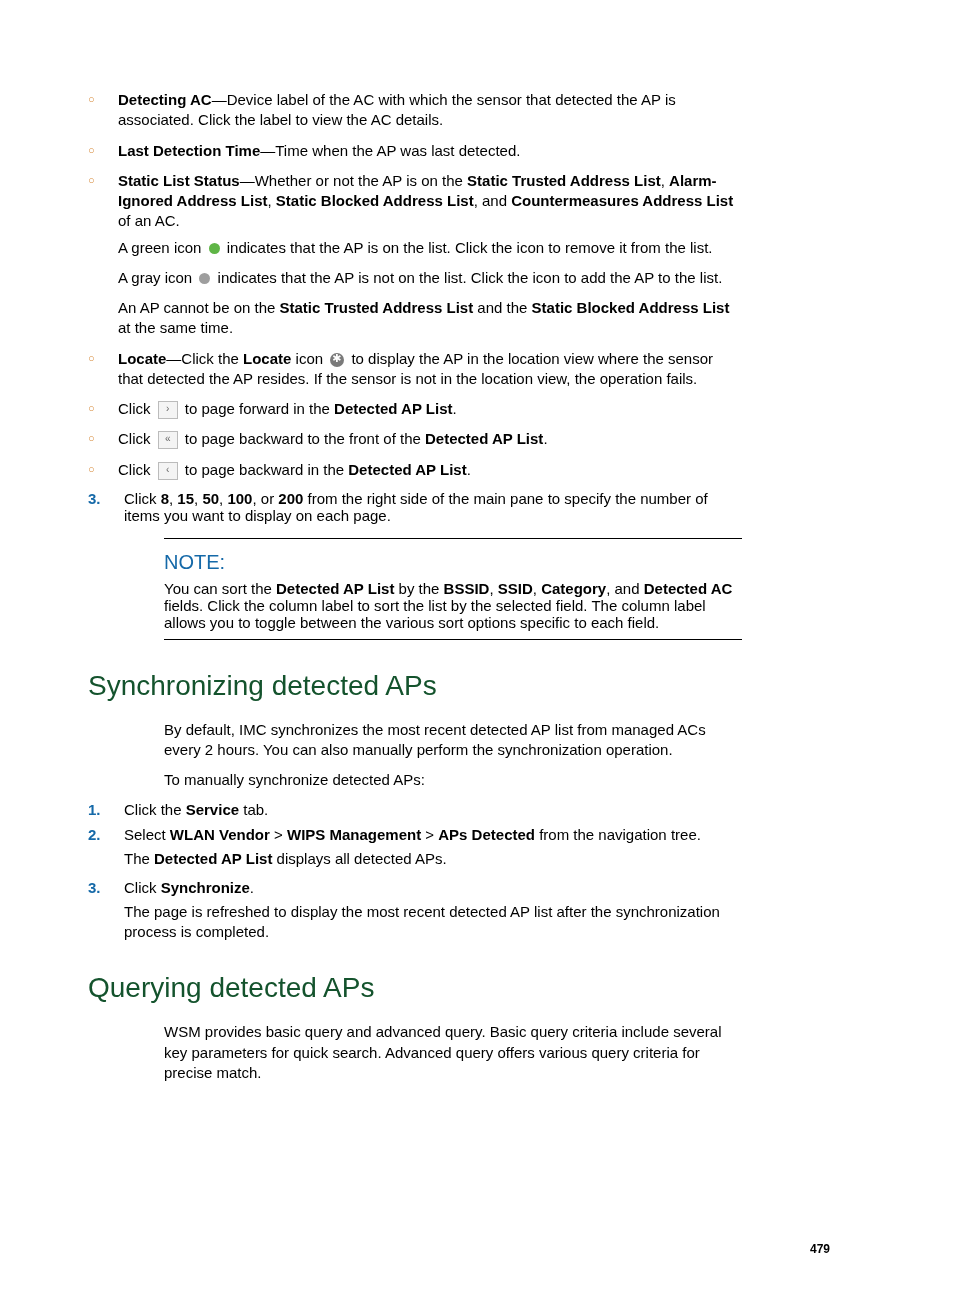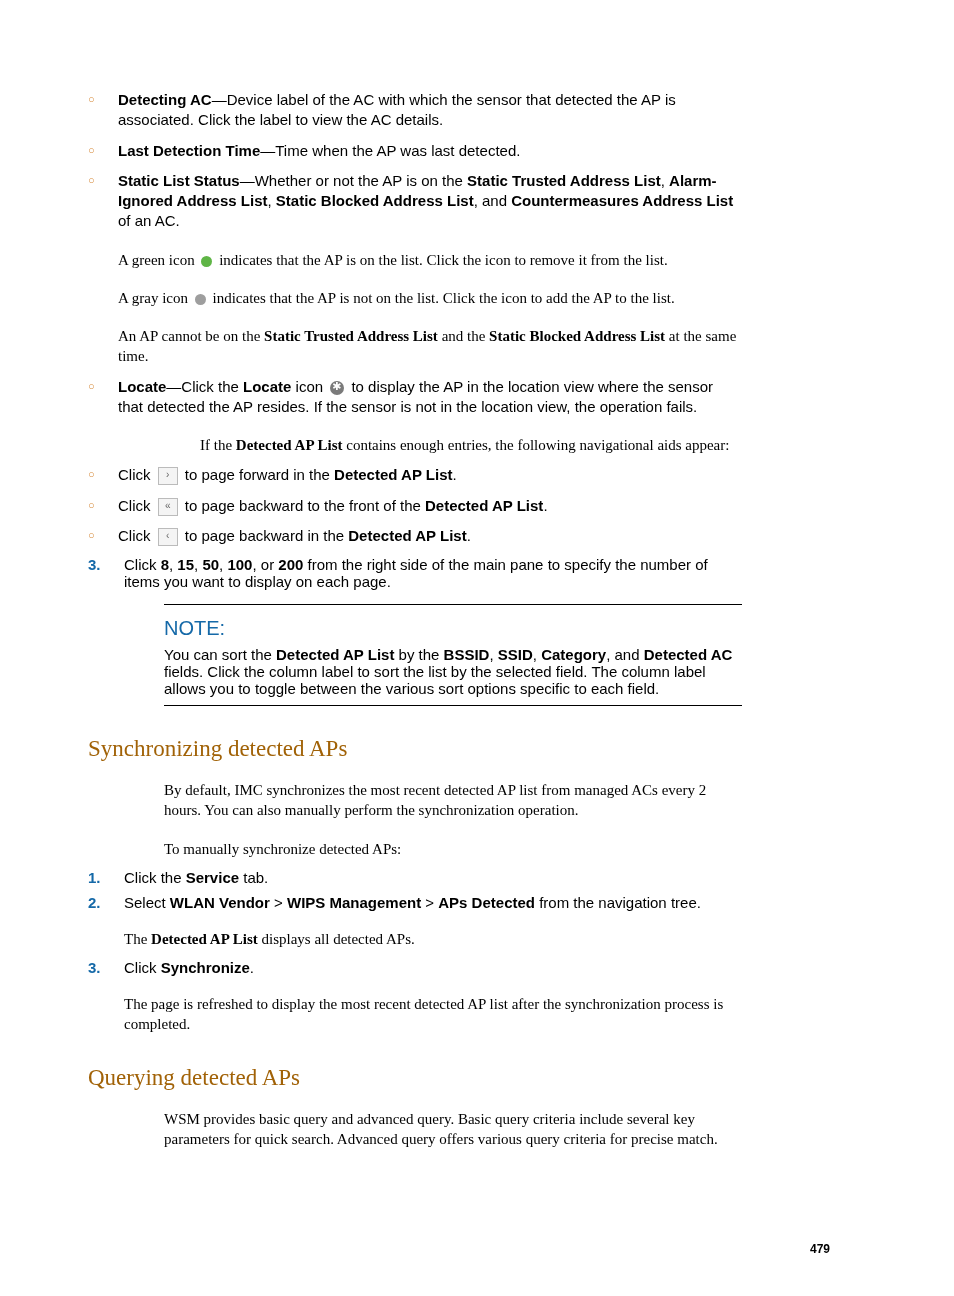--- a/index.html
+++ b/index.html
@@ -11,43 +11,43 @@
     background: #fff;
   }
   .page {
     width: 830px;
     min-height: 1296px;
     padding: 90px 88px 40px 88px;
     box-sizing: border-box;
     position: relative;
   }
   .heading {
-    font-size: 23px;
+    font-size: 28px;
     font-weight: normal;
-    color: #a16207;
+    color: #14532d;
     margin: 30px 0 18px 0;
-    font-family: Liberation Serif, serif;
+    font-family: Liberation Sans, sans-serif;
   }
   .note-label {
     color: #1569a8;
     font-size: 20px;
     margin-bottom: 6px;
     margin-top: 6px;
   }
   .note-box {
     border-top: 1px solid #000;
     border-bottom: 1px solid #000;
     padding: 6px 0 8px 0;
     margin-left: 76px;
     margin-top: 14px;
     margin-bottom: 24px;
   }
   .body-indent-1 { margin-left: 76px; }
   .body-indent-2 { margin-left: 112px; }
-  p { margin: 18px 0 10px 0; line-height: 1.35; font-family: Liberation Serif, serif; }
+  p { margin: 6px 0 10px 0; line-height: 1.35; }
   b { font-weight: bold; }
   ol.numbered {
     list-style: none;
     padding: 0;
     margin: 0;
   }
   ol.numbered > li {
     position: relative;
     padding-left: 36px;
     margin: 0 0 8px 0;
@@ -154,23 +154,20 @@
       </p>
       <p>
         <span>An AP cannot be on the </span><b>Static Trusted Address List</b><span> and the </span><b>Static Blocked Address List</b><span> at the same time.</span>
       </p>
     </li>
     <li>
       <b>Locate</b><span>—Click the </span><b>Locate</b><span> icon </span><span class="icon-locate"></span><span> to display the AP in the location view where the sensor that detected the AP resides. If the sensor is not in the location view, the operation fails.</span>
     </li>
   </ul>
 
-  <p class="body-indent-2" style="margin-left:112px; padding-left:0;">
-    <span>If the </span><b>Detected AP List</b><span> contains enough entries, the following navigational aids appear:</span>
-  </p>
 
   <ul class="circle-list body-indent-2">
     <li>
       <span>Click </span><span class="nav-btn">›</span><span> to page forward in the </span><b>Detected AP List</b><span>.</span>
     </li>
     <li>
       <span>Click </span><span class="nav-btn">«</span><span> to page backward to the front of the </span><b>Detected AP List</b><span>.</span>
     </li>
     <li>
       <span>Click </span><span class="nav-btn">‹</span><span> to page backward in the </span><b>Detected AP List</b><span>.</span>

